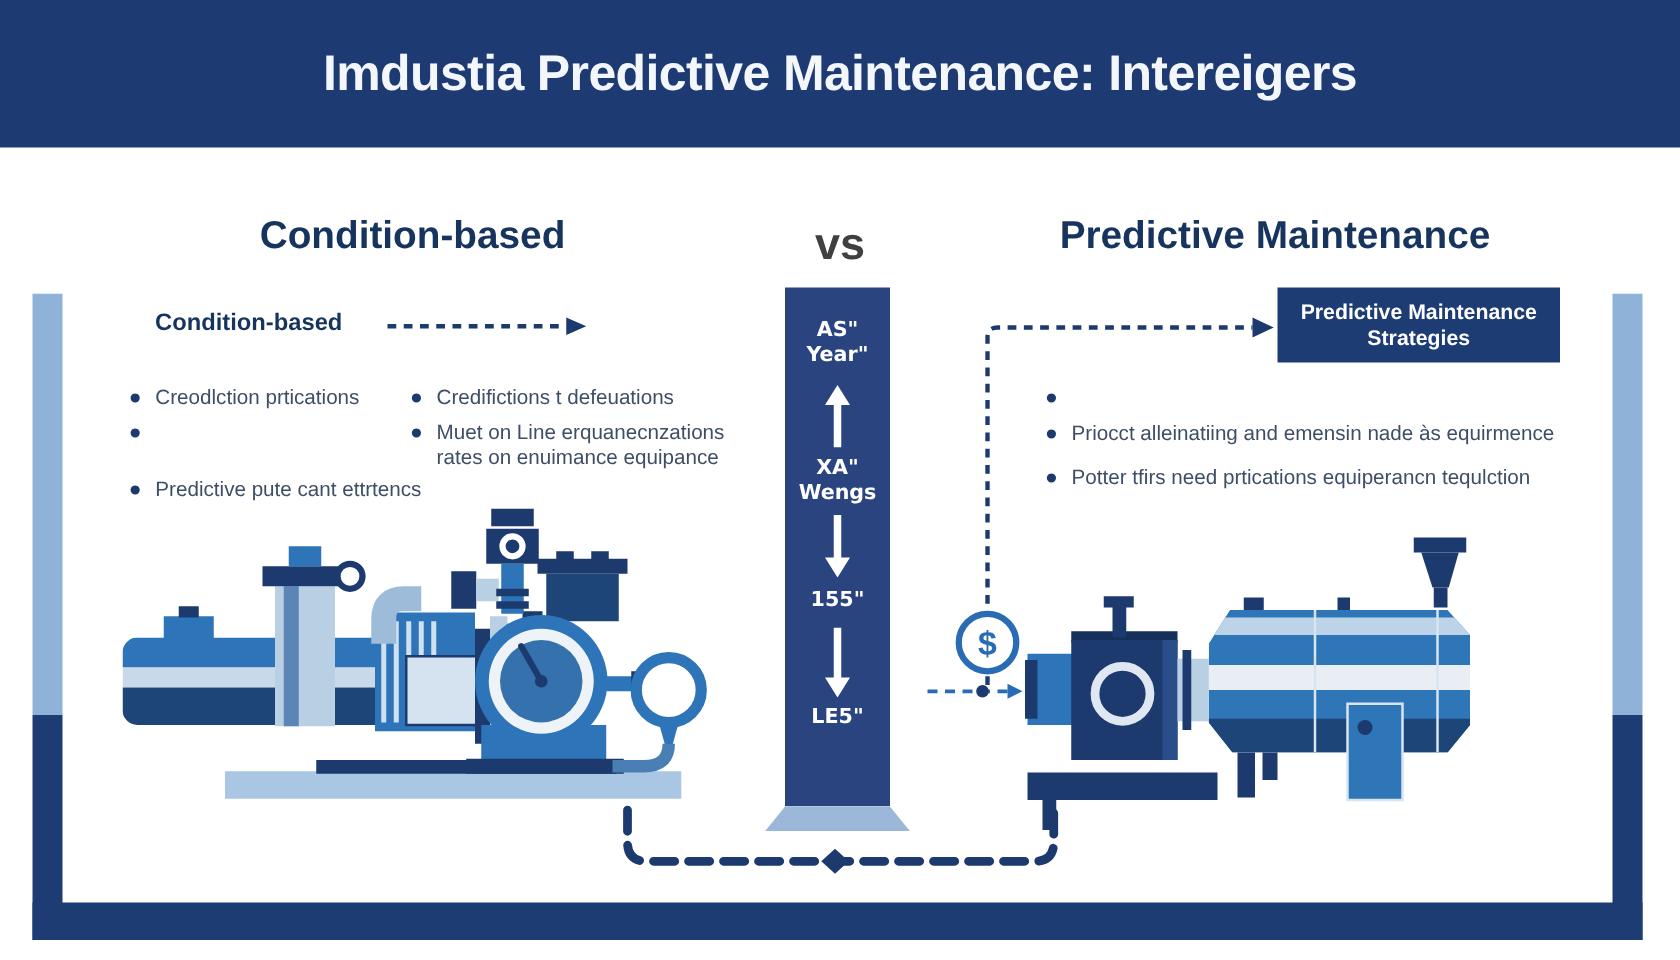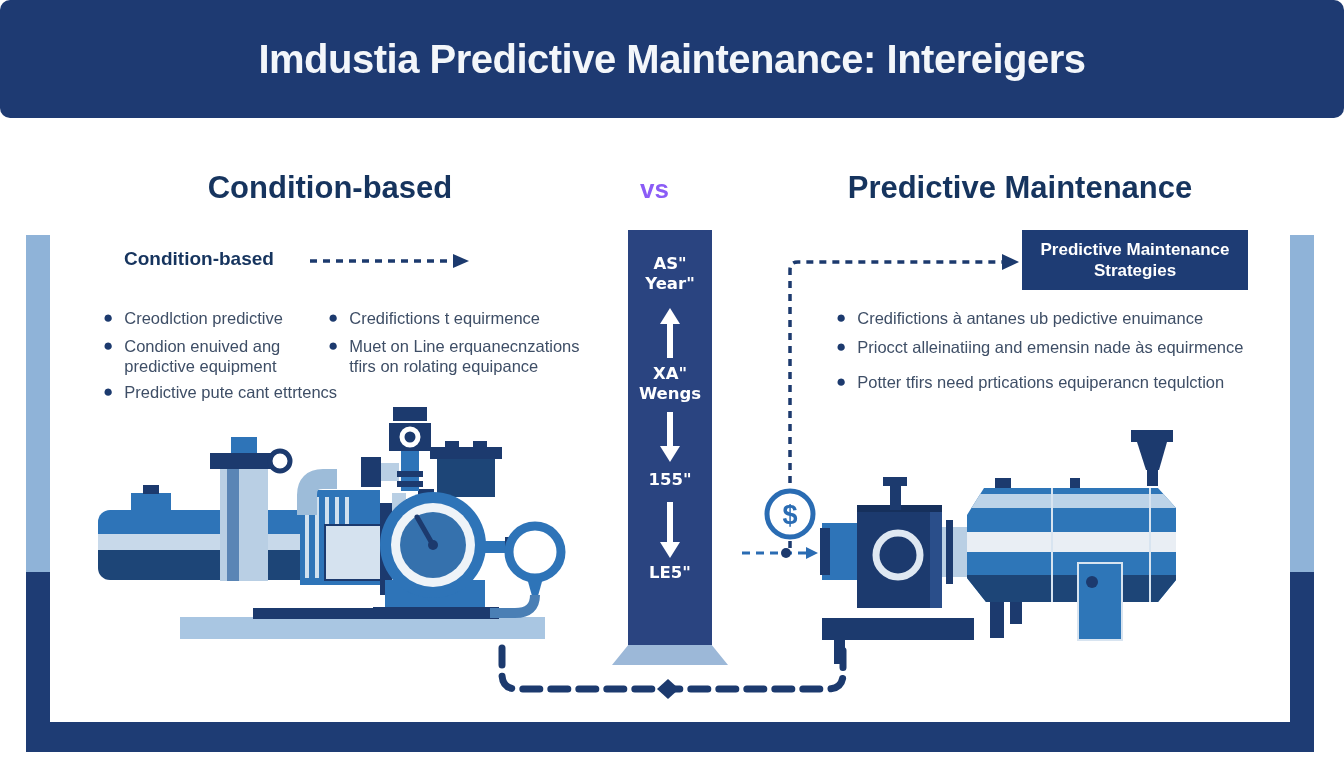--- a/index.html
+++ b/index.html
@@ -1,25 +1,25 @@
 <!DOCTYPE html>
 <html><head>
 <meta charset="utf-8">
 <style>
   html,body{margin:0;padding:0;background:#ffffff;}
   .page{position:relative;width:1344px;height:768px;background:#ffffff;overflow:hidden;
         font-family:"Liberation Sans",sans-serif;}
   .abs{position:absolute;}
   
   .header{left:0;top:0;width:1344px;height:118px;background:#1e3a72;display:flex;
-          align-items:center;justify-content:center;border-radius:10px;}
+          align-items:center;justify-content:center;}
   .title{color:#f3f6fa;font-size:40px;font-weight:bold;letter-spacing:-0.5px;white-space:nowrap;}
   
   .heading{color:#16345e;font-size:31px;font-weight:bold;text-align:center;}
-  .vs{color:#8b5cf6;font-size:26px;font-weight:bold;text-align:left;}
+  .vs{color:#404040;font-size:36px;font-weight:bold;text-align:center;}
   .sublabel{color:#16345e;font-size:19px;font-weight:bold;}
   
   .stratbox{left:1022px;top:230px;width:226px;height:60px;background:#1e3c74;color:#ffffff;
             font-size:17px;font-weight:bold;display:flex;align-items:center;justify-content:center;
             text-align:center;white-space:pre-line;line-height:1.25;}
   
   .bullet{display:flex;color:#3e4e66;font-size:16.5px;line-height:20px;}
   .bullet .dot{color:#1c3a6e;font-size:17px;margin-right:11px;line-height:20px;}
   .bullet .txt{white-space:pre-line;}
   
@@ -51,45 +51,42 @@
 
   <div class="abs sublabel" style="left:124px;top:248px;">Condition-based</div>
 
   <div class="abs stratbox">
     <span>Predictive Maintenance
 Strategies</span>
   </div>
 
   <div class="abs bullet" style="left:103px;top:308px;width:235px;">
     <span class="dot">●</span>
-    <span class="txt">Creodlction predictive</span>
+    <span class="txt">Creodlction prtications</span>
   </div>
   <div class="abs bullet" style="left:103px;top:336px;width:235px;">
     <span class="dot">●</span>
-    <span class="txt">Condion enuived ang
-predictive equipment</span>
   </div>
   <div class="abs bullet" style="left:103px;top:382px;width:250px;">
     <span class="dot">●</span>
     <span class="txt">Predictive pute cant ettrtencs</span>
   </div>
 
   <div class="abs bullet" style="left:328px;top:308px;width:260px;">
     <span class="dot">●</span>
-    <span class="txt">Credifictions t equirmence</span>
+    <span class="txt">Credifictions t defeuations</span>
   </div>
   <div class="abs bullet" style="left:328px;top:336px;width:270px;">
     <span class="dot">●</span>
     <span class="txt">Muet on Line erquanecnzations
-tfirs on rolating equipance</span>
+rates on enuimance equipance</span>
   </div>
 
   <div class="abs bullet" style="left:836px;top:308px;width:430px;">
     <span class="dot">●</span>
-    <span class="txt">Credifictions à antanes ub pedictive enuimance</span>
   </div>
   <div class="abs bullet" style="left:836px;top:337px;width:430px;">
     <span class="dot">●</span>
     <span class="txt">Priocct alleinatiing and emensin nade às equirmence</span>
   </div>
   <div class="abs bullet" style="left:836px;top:372px;width:440px;">
     <span class="dot">●</span>
     <span class="txt">Potter tfirs need prtications equiperancn tequlction</span>
   </div>
 

